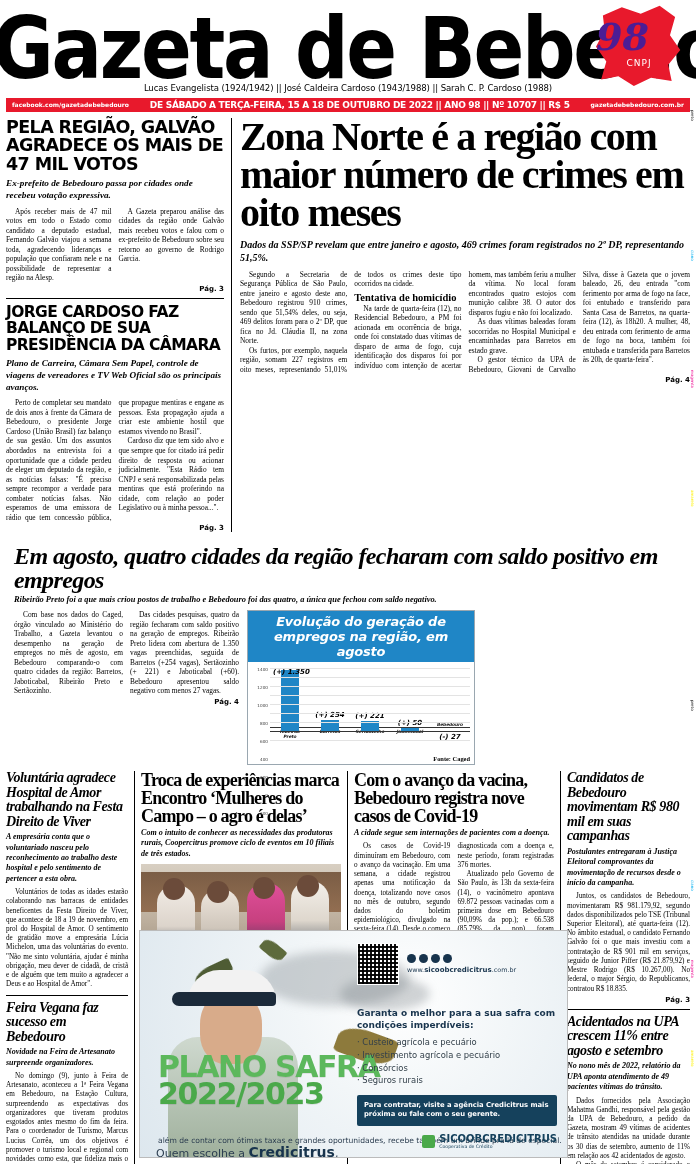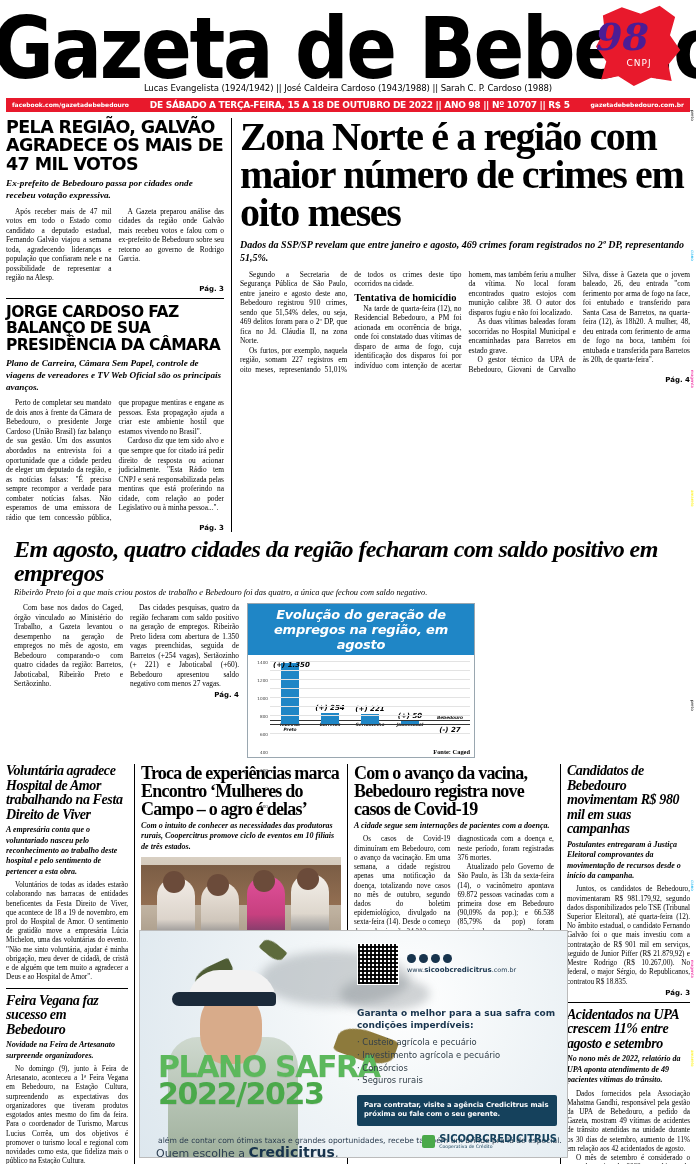--- a/index.html
+++ b/index.html
@@ -157,32 +157,32 @@
 
   .subhead-inline {
     font-family: "Liberation Serif", serif;
     font-weight: bold;
     font-size: 10.5px;
     line-height: 1.05;
     margin: 3px 0 1px;
   }
 
   
-  .empregos { margin-top: 5px; padding-left: 8px; }
+  .empregos { margin-top: 12px; padding-left: 8px; }
   .emp-head {
     font-family: "Liberation Serif", serif;
     font-weight: bold;
     font-style: italic;
     font-size: 24px;
     line-height: 1.0;
     letter-spacing: -0.6px;
   }
   .emp-sub {
     font-family: "Liberation Serif", serif;
-    font-weight: normal;
+    font-weight: bold;
     font-style: italic;
     font-size: 8.4px;
     line-height: 1.3;
     margin-top: 3px;
   }
   .emp-body { display: flex; gap: 8px; margin-top: 4px; }
   .emp-text { width: 225px; }
 
   
   .chartbox { width: 228px; border: 1px solid #9aa7b0; background: #fff; }

